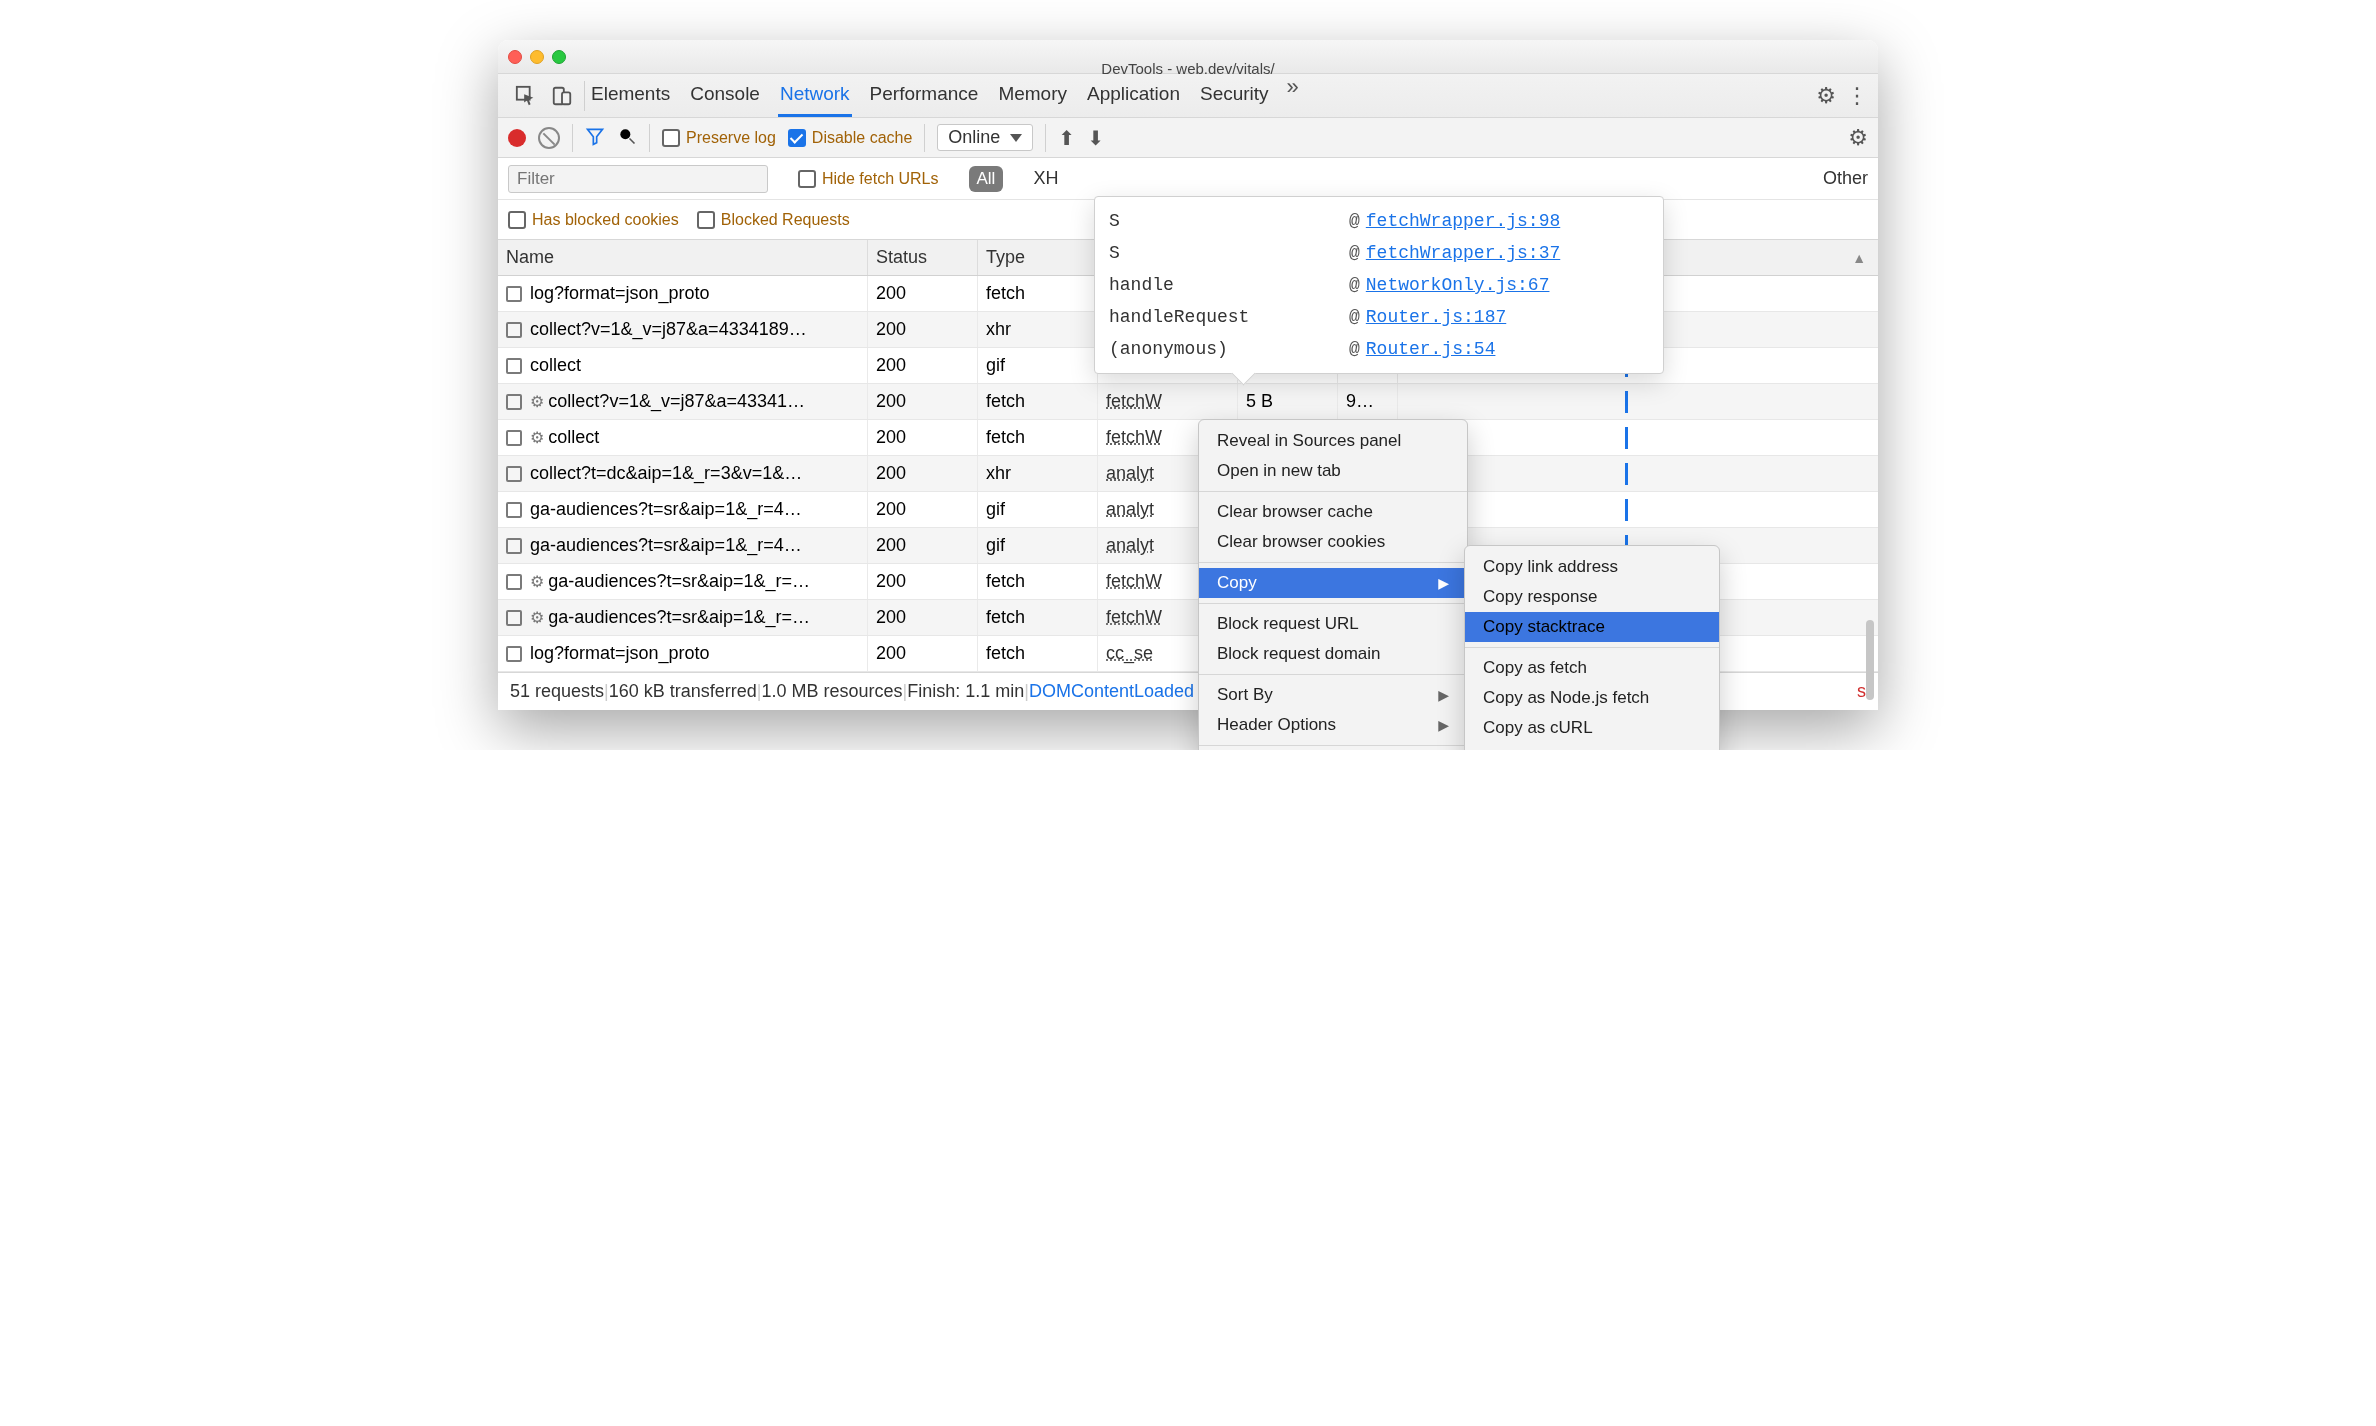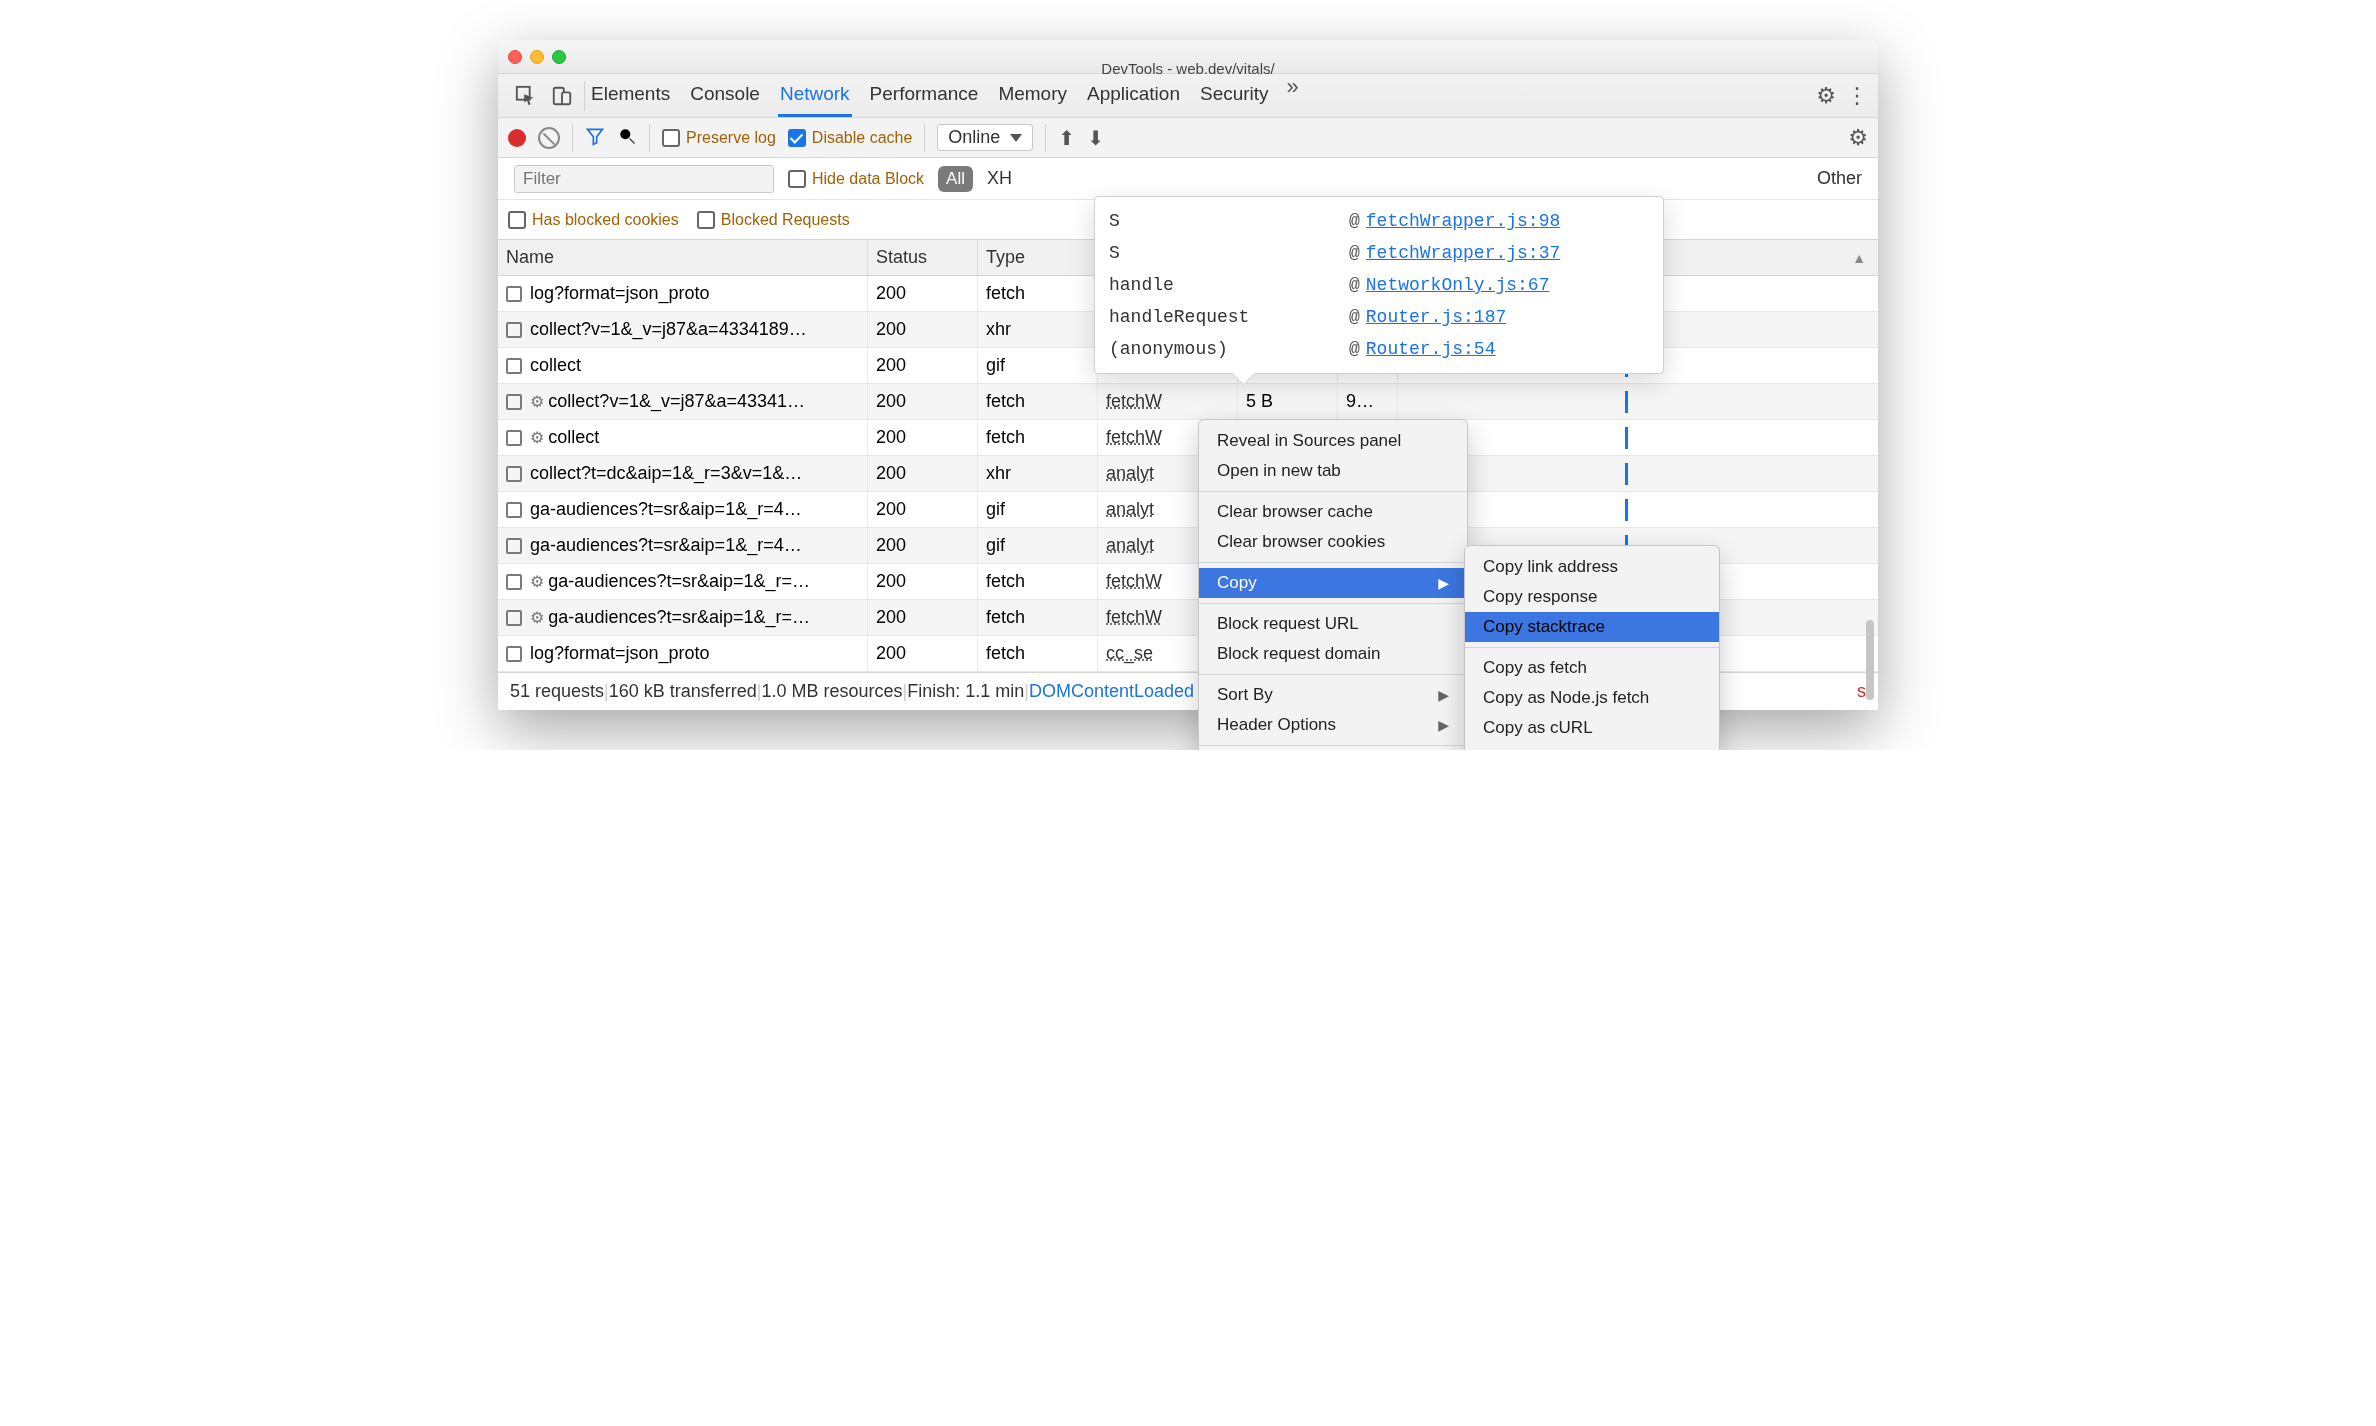--- a/index.html
+++ b/index.html
@@ -68,22 +68,22 @@
   .cb { display:flex; align-items:center; gap:6px; font-size:16px; color:#a16207; }
   .box { width:18px; height:18px; border:2px solid #666; border-radius:3px; background:#fff; display:inline-block; }
   .box.checked { background:#1a73e8; border-color:#1a73e8; position:relative; }
   .box.checked::after { content:""; position:absolute; left:3px; top:0px; width:5px; height:10px; border:2.5px solid #fff; border-top:none; border-left:none; transform: rotate(45deg); }
   .throttle { display:flex; align-items:center; gap:10px; border:1px solid #c8c8c8; padding:2px 10px; border-radius:3px; background:#fff; font-size:18px; color:#333; }
   .tri-down { width:0;height:0;border-left:6px solid transparent;border-right:6px solid transparent;border-top:8px solid #555; }
   .up-arrow, .down-arrow { font-size:20px; color:#555; }
   .gear { font-size:22px; color:#555; margin-left:auto; }
   
   .filters {
-    display:flex; align-items:center; height:42px; gap:14px;
-    padding: 0 16px; border-bottom:1px solid #e4e4e4; background:#fff;
+    display:flex; align-items:center; height:42px; gap:30px;
+    padding: 0 10px; border-bottom:1px solid #e4e4e4; background:#fff;
   }
   .filter-input {
     width: 260px; height:28px; border:1px solid #c9c9c9; border-radius:3px;
     background:#f3f3f3; font-size:17px; padding:0 8px; color:#666;
   }
   .chip-all { background:#7a7a7a; color:#fff; font-size:17px; padding:3px 8px; border-radius:6px; }
   .chip-text { font-size:18px; color:#333; }
   .filters2 {
     display:flex; align-items:center; height:40px; gap:18px;
     padding: 0 10px; border-bottom:1px solid #d7d7d7; background:#fff;
@@ -229,21 +229,21 @@
     <div class="divider"></div>
     <div class="up-arrow">⬆︎</div>
     <div class="down-arrow">⬇︎</div>
     <div class="gear">⚙</div>
   </div>
 
   <div class="filters">
     <input class="filter-input" placeholder="Filter" style="">
     <label class="cb">
       <span class="box"></span>
-        <span>Hide data Block</span>
+        <span>Hide fetch URLs</span>
     </label>
     <span class="chip-all">All</span>
     <span class="chip-text">XH</span>
     <span style="flex:1"></span>
     <span class="chip-text">Other</span>
   </div>
 
   <div class="filters2">
     <label class="cb">
       <span class="box"></span>

